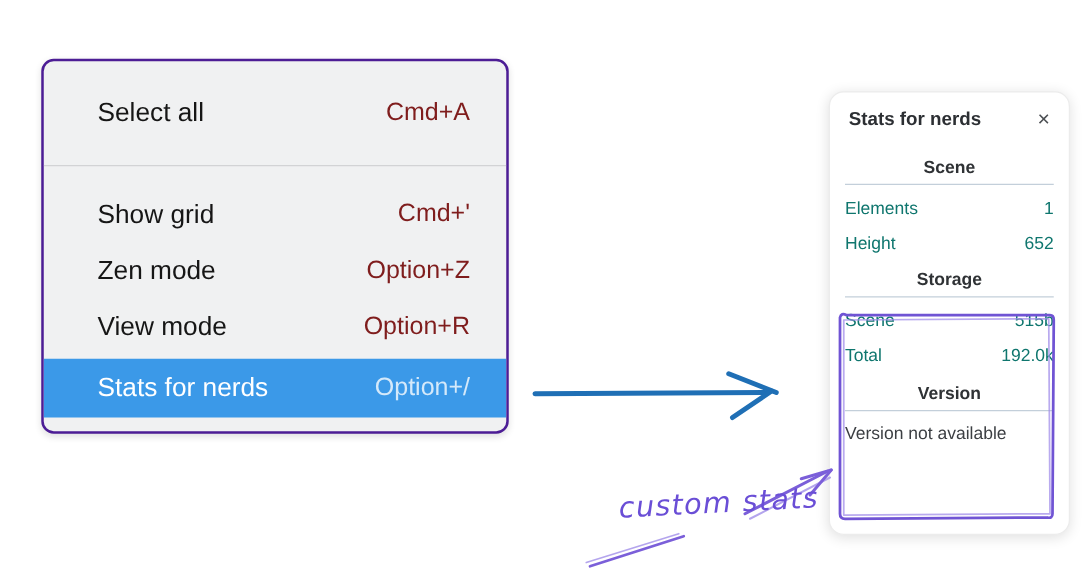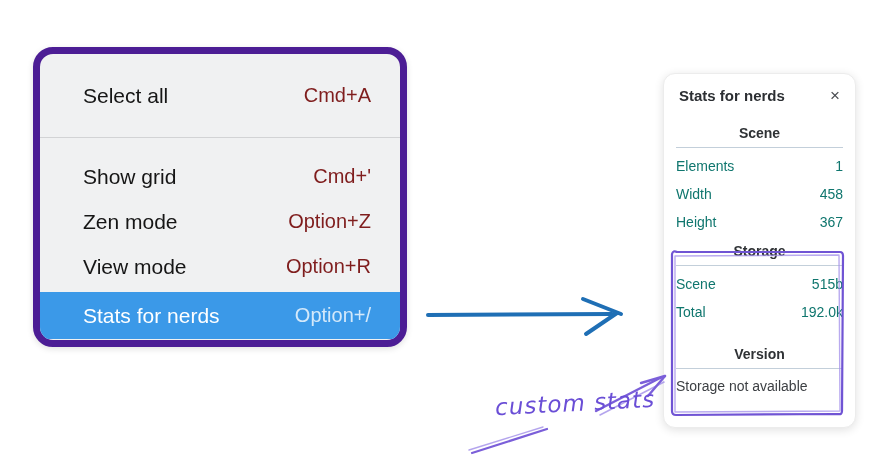--- a/index.html
+++ b/index.html
@@ -9,22 +9,22 @@
     background:#ffffff;
     font-family:"Liberation Sans", sans-serif;
     overflow:hidden;
   }
 
   
   .menu {
     position:absolute; left:33px; top:47px;
     width:374px; height:300px;
     background:#f0f1f2;
-    border:7px solid #4c1d95;
-    border-radius:20px;
+    border:2px solid #4c1d95;
+    border-radius:10px;
     box-shadow:0 2px 6px rgba(0,0,0,.12);
     overflow:hidden;
   }
   .menu-row {
     display:flex; justify-content:space-between; align-items:center;
     padding:0 29px 0 43px;
     font-size:21px; color:#161616;
     cursor:default;
   }
   .menu-row .shortcut { font-size:20px; color:#7f1d1d; }
@@ -62,21 +62,21 @@
   .sec-heading {
     text-align:center; font-weight:bold; font-size:14px; color:#2f3235;
   }
   .sec-rule { border:none; border-top:1px solid #c3cfda; margin:6px 0 4px 0; }
   .stat-row {
     display:flex; justify-content:space-between;
     font-size:14px; height:28px; align-items:center; color:#0f766e;
   }
   .h-scene   { margin-top:21px; }
   .h-storage { margin-top:7px; }
-  .h-version { margin-top:20px; }
+  .h-version { margin-top:8px; }
   .version-note { font-size:14px; margin-top:9px; color:#3c3f43; }
 
   
   .overlay {
     position:absolute; left:0; top:0; width:873px; height:461px;
     pointer-events:none;
   }
   .annot-label {
     position:absolute; left:495px; top:390px;
     font-size:23px; font-style:italic; letter-spacing:1px;
@@ -121,42 +121,38 @@
   </div>
   <div class="panel-body">
 
     <div class="sec-heading h-scene">Scene</div>
     <hr class="sec-rule">
     <div class="stat-row">
       <span>Elements</span>
       <span>1</span>
     </div>
     <div class="stat-row">
-      <span>Width</span>
-      <span>458</span>
-    </div>
-    <div class="stat-row">
       <span>Height</span>
-      <span>367</span>
+      <span>652</span>
     </div>
 
     <div class="sec-heading h-storage">Storage</div>
     <hr class="sec-rule">
     <div class="stat-row">
       <span>Scene</span>
       <span>515b</span>
     </div>
     <div class="stat-row">
       <span>Total</span>
       <span>192.0k</span>
     </div>
 
     <div class="sec-heading h-version">Version</div>
     <hr class="sec-rule">
-    <div class="version-note">Storage not available</div>
+    <div class="version-note">Version not available</div>
 
   </div>
 </div>
 
 <svg class="overlay" viewBox="0 0 873 461" xmlns="http://www.w3.org/2000/svg">
 
   <g stroke="#1f6fb5" stroke-width="4" fill="none" stroke-linecap="round">
     <path d="M428,315 L612,314"></path>
     <path d="M583,299 L621,314"></path>
     <path d="M586,334 L617,313"></path>

